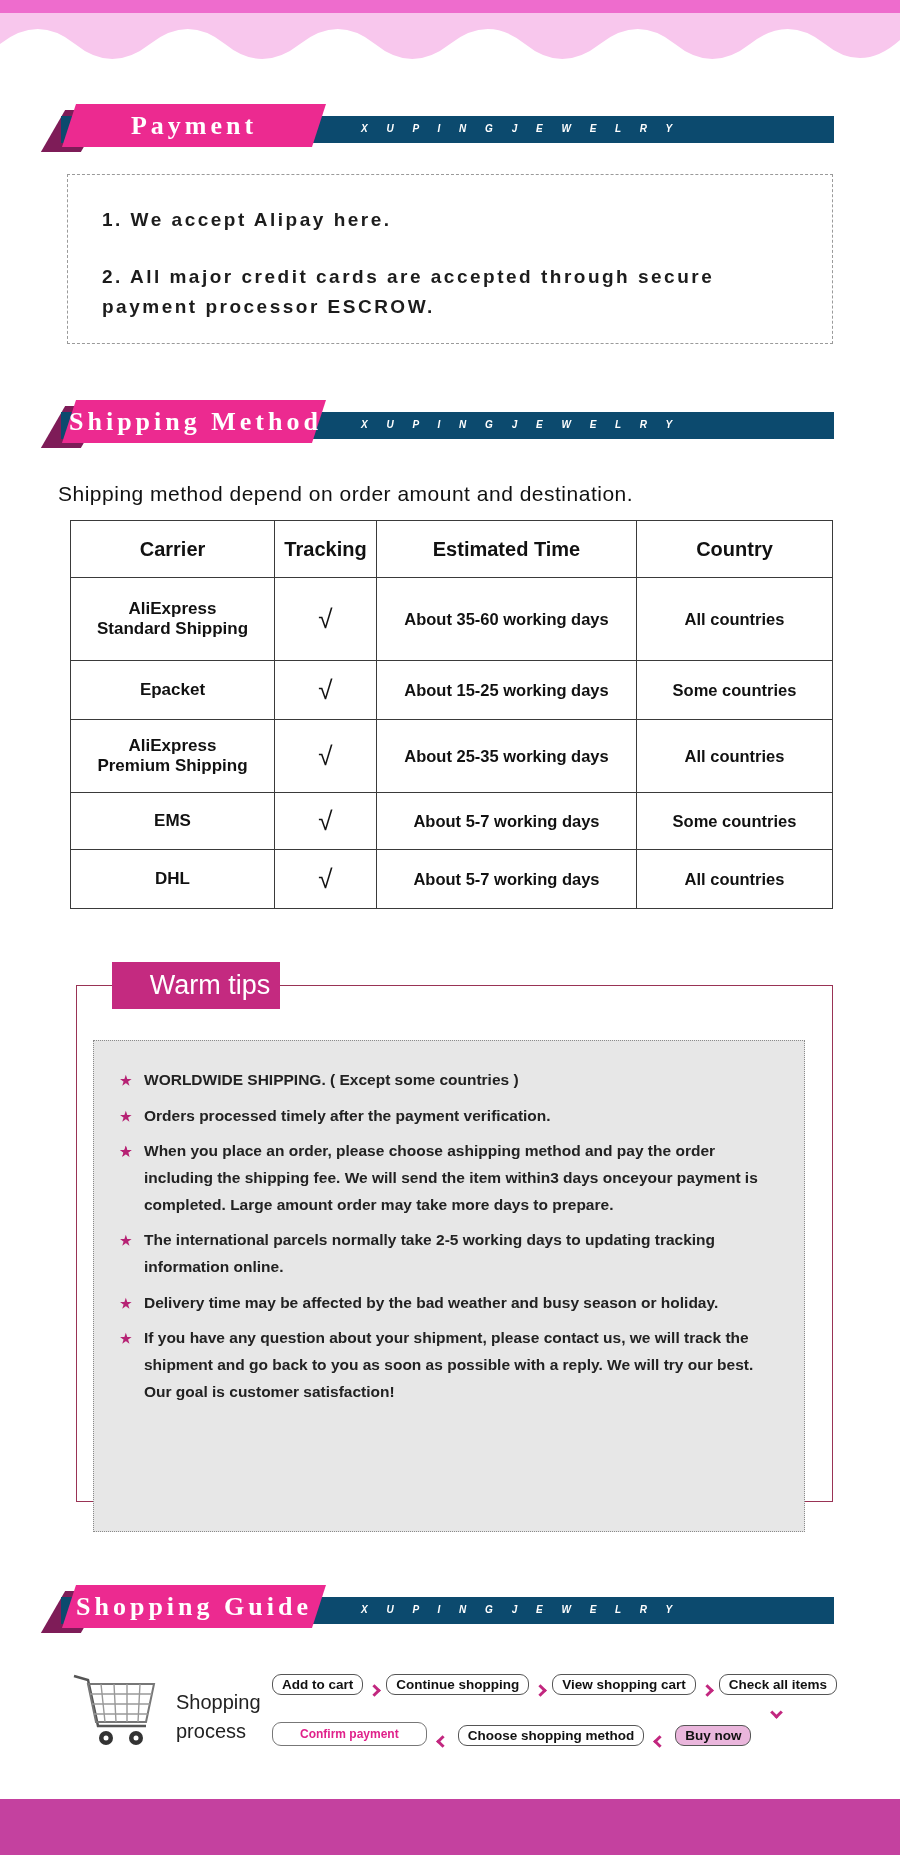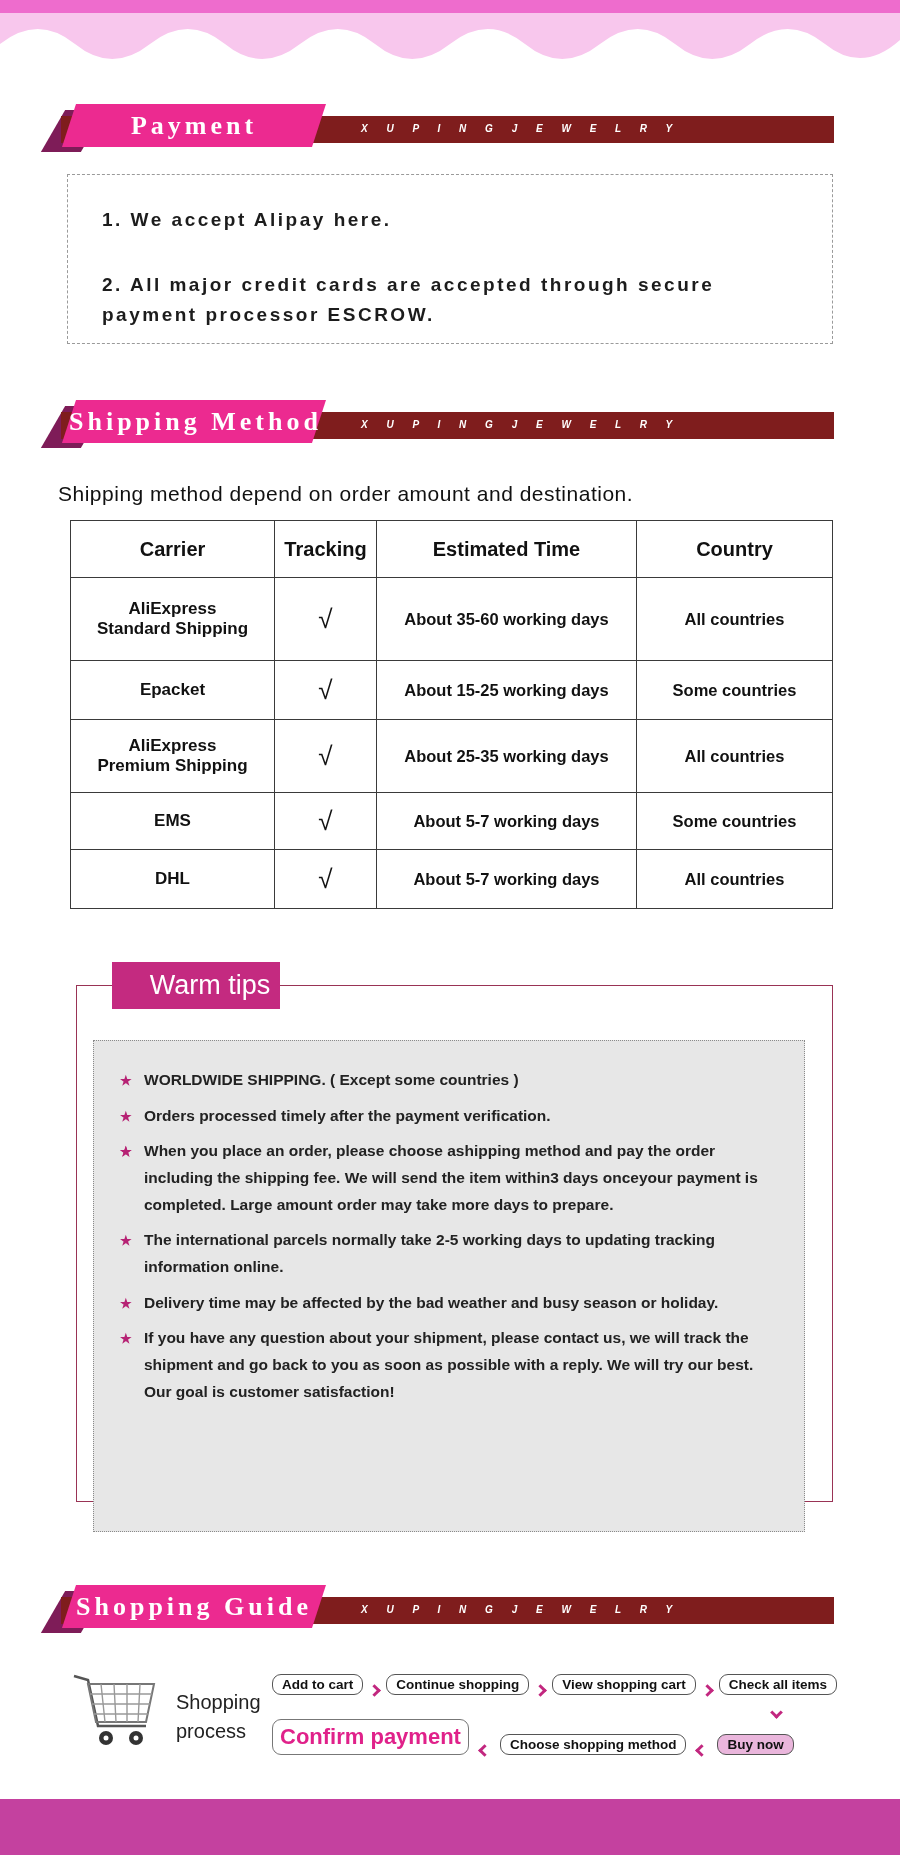--- a/index.html
+++ b/index.html
@@ -4,31 +4,31 @@
 <style>
   * { margin:0; padding:0; box-sizing:border-box; }
   body { background:#fff; font-family:"Liberation Sans", sans-serif; }
   .page { position:relative; width:900px; height:1855px; background:#fff; overflow:hidden; margin:0 auto; }
 
   
   .top-wave { position:absolute; top:0; left:0; width:900px; height:84px; }
 
   
   .ribbon { position:absolute; left:53px; width:781px; height:52px; }
-  .ribbon-bar { position:absolute; top:12px; left:8px; right:0; height:27px; background:#7f1d1d; }
+  .ribbon-bar { position:absolute; top:12px; left:8px; right:0; height:27px; background:#0c4a6e; }
   .watermark { position:absolute; left:300px; top:7px; color:#fff; font-size:10px; font-weight:bold; font-style:italic; letter-spacing:8px; white-space:nowrap; }
   .ribbon-fold { position:absolute; left:0; top:6px; width:40px; height:42px; background:#7e1c58; transform:skewX(-30deg); }
   .ribbon-label { position:absolute; left:16px; top:0; width:250px; height:43px; background:#ec2a90; transform:skewX(-18deg); }
   .ribbon-label .inner { display:block; transform:skewX(18deg); width:100%; text-align:center; line-height:43px;
       color:#fff; font-family:"Liberation Serif", serif; font-weight:bold; font-size:26px; letter-spacing:4px; white-space:nowrap; }
 
   
   .dashed-box { position:absolute; left:67px; top:174px; width:766px; height:170px; border:1px dashed #9a9a9a; padding:30px 34px 0 34px; }
   .pay-line { font-size:19px; font-weight:bold; color:#1c1c1c; letter-spacing:2.5px; line-height:1.55; }
-  .pay-line + .pay-line { margin-top:36px; }
+  .pay-line + .pay-line { margin-top:28px; }
 
   
   .ship-intro { position:absolute; left:58px; top:482px; font-size:21px; color:#111; letter-spacing:0.5px; }
 
   
   .ship-table { position:absolute; left:70px; top:520px; width:762px; border-collapse:collapse; table-layout:fixed; }
   .ship-table th, .ship-table td { border:1px solid #3a3a3a; text-align:center; vertical-align:middle; color:#111; }
   .ship-table th { font-size:20px; font-weight:bold; }
   .td-carrier { font-size:17px; font-weight:bold; padding:0 24px; }
   .td-check { font-size:26px; font-weight:normal; color:#222; }
@@ -43,21 +43,21 @@
   .tips-gray li { position:relative; padding-left:24px; margin-bottom:9px; font-size:15.5px; font-weight:bold; color:#222; line-height:1.72; }
   .tips-gray li .star { position:absolute; left:0; top:3px; color:#b62274; font-size:13px; }
 
   
   .cart-svg { position:absolute; left:64px; top:1664px; }
   .process-label { position:absolute; left:176px; top:1688px; font-size:20px; color:#222; white-space:pre-line; line-height:1.45; }
   .flow { position:absolute; left:272px; top:1674px; width:580px; }
   .flow-row { display:flex; align-items:flex-end; gap:7px; }
   .flow-row.second { margin-top:24px; gap:11px; }
   .flow-btn { border:1px solid #555; border-radius:9px; padding:2px 9px; font-size:13.5px; font-weight:bold; color:#111; background:#fff; white-space:nowrap; }
-  .flow-btn.big { font-size:22px; color:#e0218a; padding:4px 7px; border-color:#777; }
+  .flow-btn.big { font-size:12px; color:#e0218a; padding:4px 27px; border-color:#777; }
   .flow-btn.buy { background:#eab6dc;margin-top:6px; }
   .chev { width:9px; height:9px; border-top:3px solid #c2277f; border-right:3px solid #c2277f; display:inline-block; flex:0 0 auto; }
   .chev.right { transform:rotate(45deg); }
   .chev.left { transform:rotate(-135deg); }
   .chev.down { position:absolute; left:500px; top:34px; transform:rotate(135deg); }
 
   
   .bottom-bar { position:absolute; left:0; top:1799px; width:900px; height:56px; background:#c4419f; }
 </style>
 </head>

